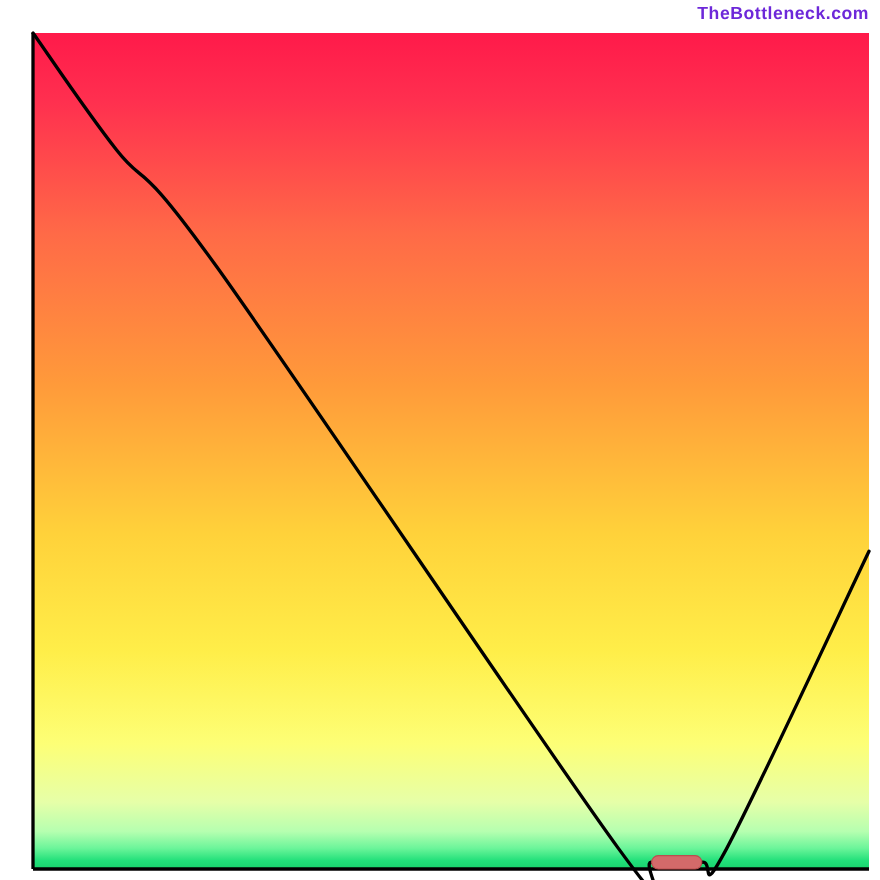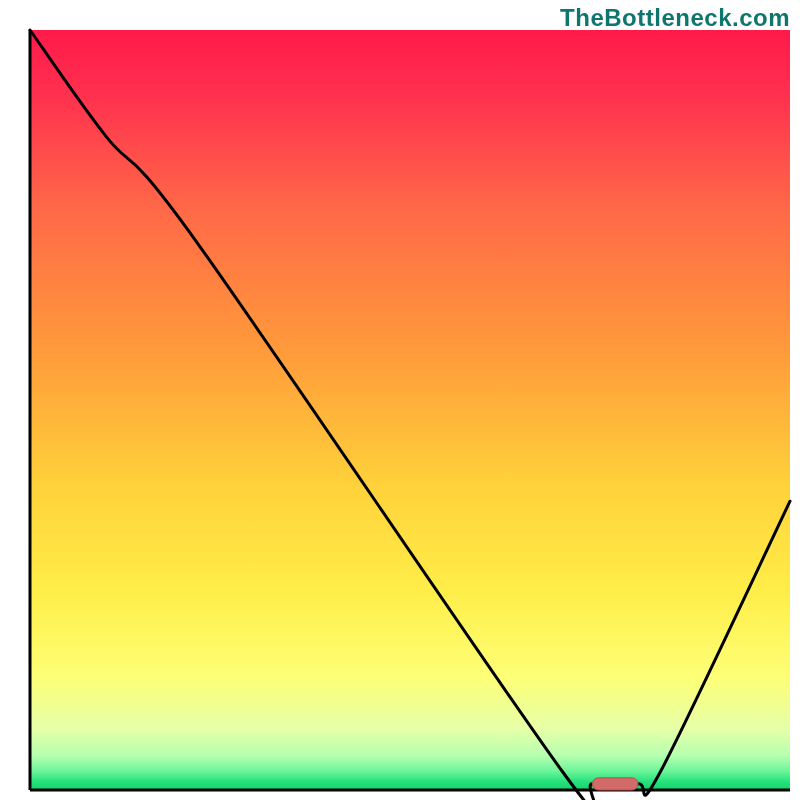--- a/index.html
+++ b/index.html
@@ -12,23 +12,23 @@
   }
   .frame {
     position: relative;
     width: 800px;
     height: 800px;
   }
   .watermark {
     position: absolute;
     top: 4px;
     right: 10px;
-    font-size: 24px;
+    font-size: 16px;
     font-weight: 600;
-    color: #0f766e;
+    color: #6d28d9;
     letter-spacing: 0.5px;
   }
   svg.plot {
     position: absolute;
     top: 0;
     left: 0;
   }
 </style>
 </head>
 <body>

